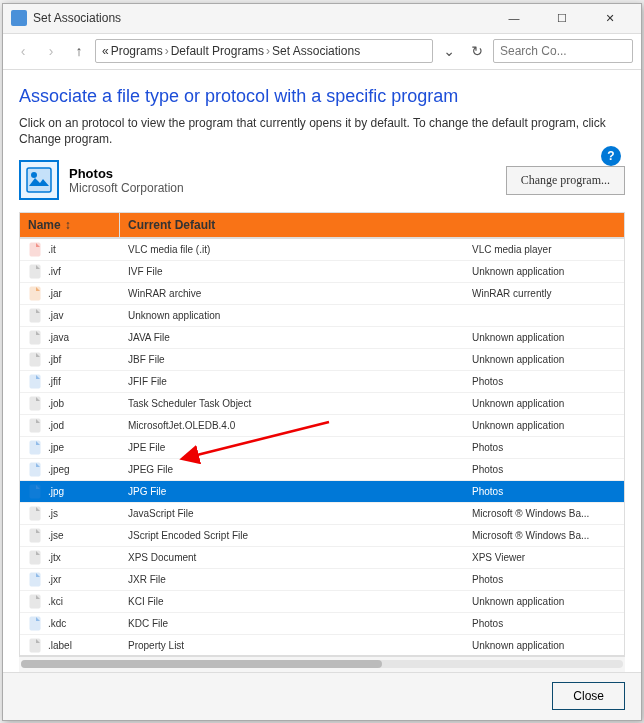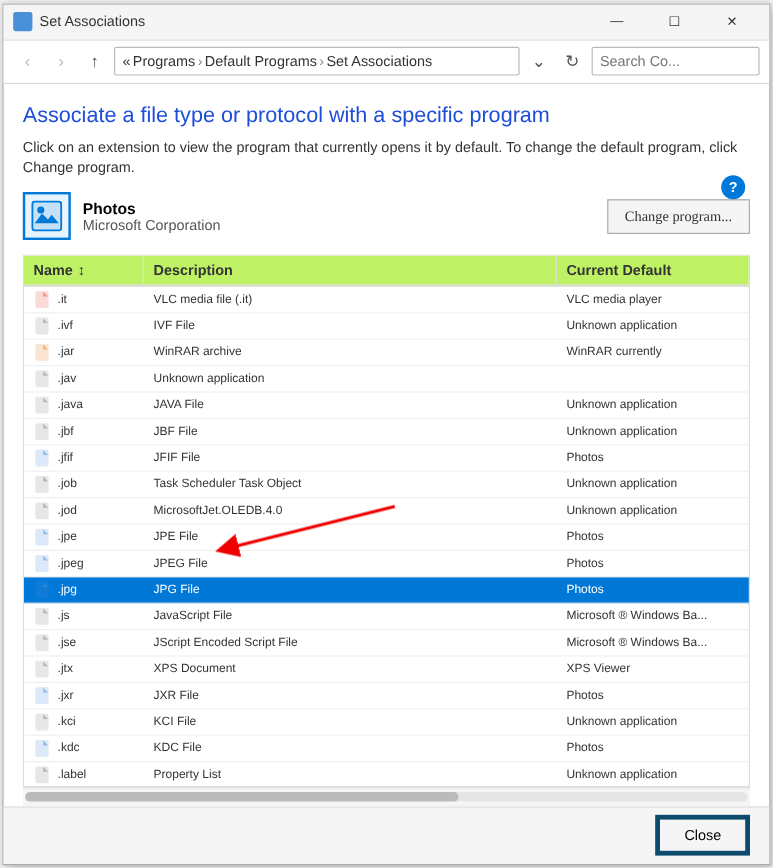--- a/index.html
+++ b/index.html
@@ -176,21 +176,21 @@
 
     .table-container {
       flex: 1;
       border: 1px solid #ddd;
       overflow: hidden;
       display: flex;
       flex-direction: column;
     }
     .table-header {
       display: flex;
-      background: #bef264;
+      background: #f97316;
       border-bottom: 2px solid #ddd;
       user-select: none;
     }
     .th {
       padding: 5px 8px;
       font-size: 12px;
       font-weight: 600;
       color: #333;
       border-right: 1px solid #ddd;
       display: flex;
@@ -267,21 +267,21 @@
       height: 48px;
       border-top: 1px solid #ddd;
       background: #f5f5f5;
       display: flex;
       align-items: center;
       justify-content: flex-end;
       padding: 0 16px;
     }
     .close-btn {
       padding: 6px 20px;
-      border: 4px solid #0c4a6e;
+      border: 1px solid #0c4a6e;
       background: #f5f5f5;
       cursor: pointer;
       font-size: 12px;
     }
 
     .relative-wrapper {
       position: relative;
       flex: 1;
       display: flex;
       flex-direction: column;
@@ -327,21 +327,21 @@
     <button class="nav-btn">⌄</button>
     <button class="refresh-btn">↻</button>
     <input class="search-box" type="text" placeholder="Search Co..." style="">
   </div>
 
   <div class="content-area" style="position:relative;">
 
     <div class="help-icon">?</div>
 
     <div class="page-title">Associate a file type or protocol with a specific program</div>
-    <div class="page-desc">Click on an extension to view the program that currently opens it by default. To change the default program, click Change program.</div>
+    <div class="page-desc">Click on an protocol to view the program that currently opens it by default. To change the default program, click Change program.</div>
 
     <div class="program-bar">
       <div class="program-icon">
         <svg viewBox="0 0 28 28" xmlns="http://www.w3.org/2000/svg">
           <rect x="2" y="2" width="24" height="24" rx="2" fill="#0078d7" opacity="0.15"></rect>
           <path d="M4 20 L10 12 L15 17 L18 13 L24 20 Z" fill="#0078d7"></path>
           <circle cx="9" cy="9" r="3" fill="#0078d7"></circle>
           <rect x="2" y="2" width="24" height="24" rx="2" fill="none" stroke="#0078d7" stroke-width="1.5"></rect>
         </svg>
       </div>
@@ -352,23 +352,20 @@
       <button class="change-program-btn">Change program...</button>
     </div>
 
     <div class="relative-wrapper">
       <div class="table-container">
         <div class="table-header">
           <div class="th col-name">
             <span>Name</span>
             <span>↕</span>
           </div>
-          <div class="th col-desc">
-            <span>Description</span>
-          </div>
           <div class="th col-current">
             <span>Current Default</span>
           </div>
         </div>
         <div class="table-body" id="table-body">
 
         <div class="table-row">
       <div class="td col-name">
         <span class="file-icon">
           <svg width="16" height="16" viewBox="0 0 16 16">

